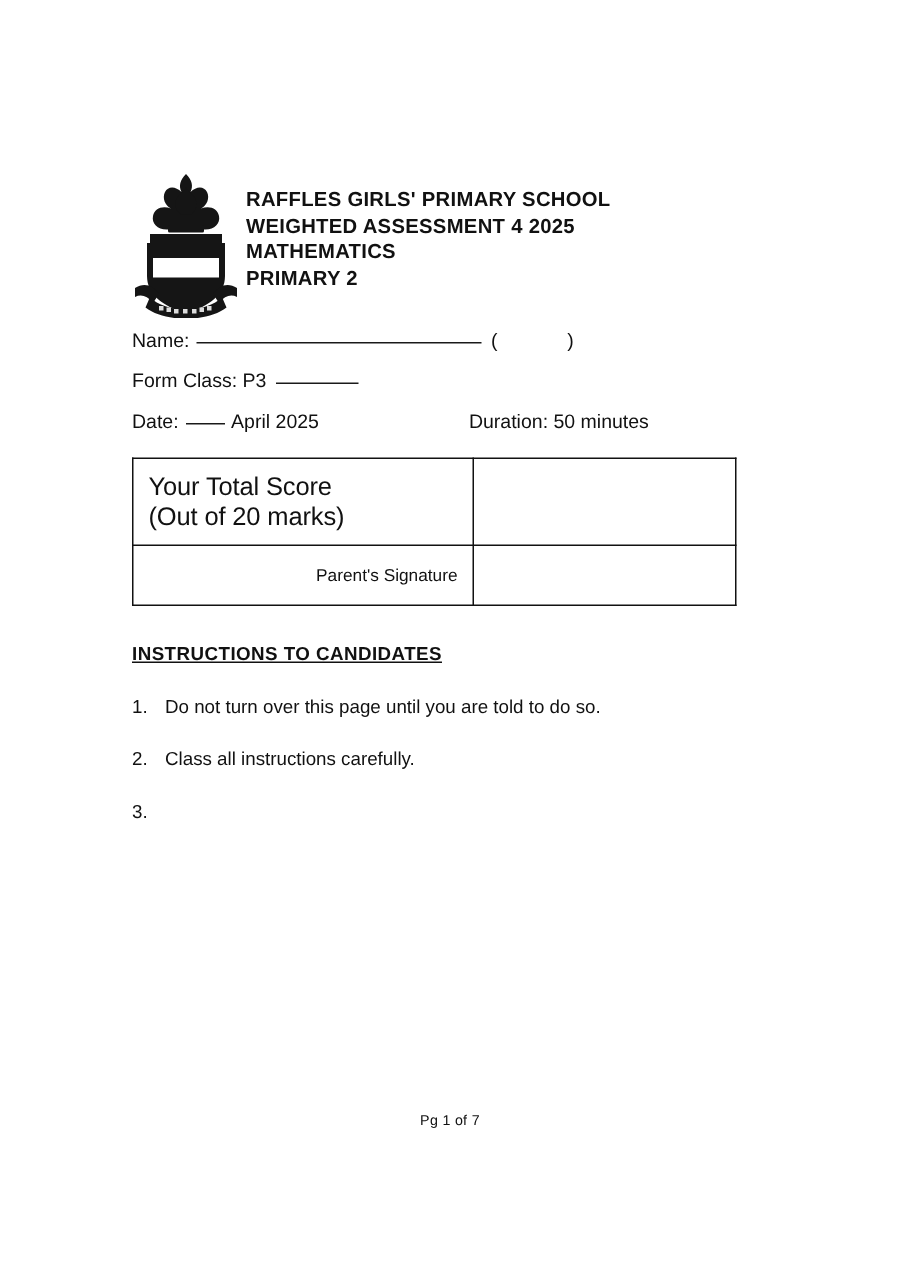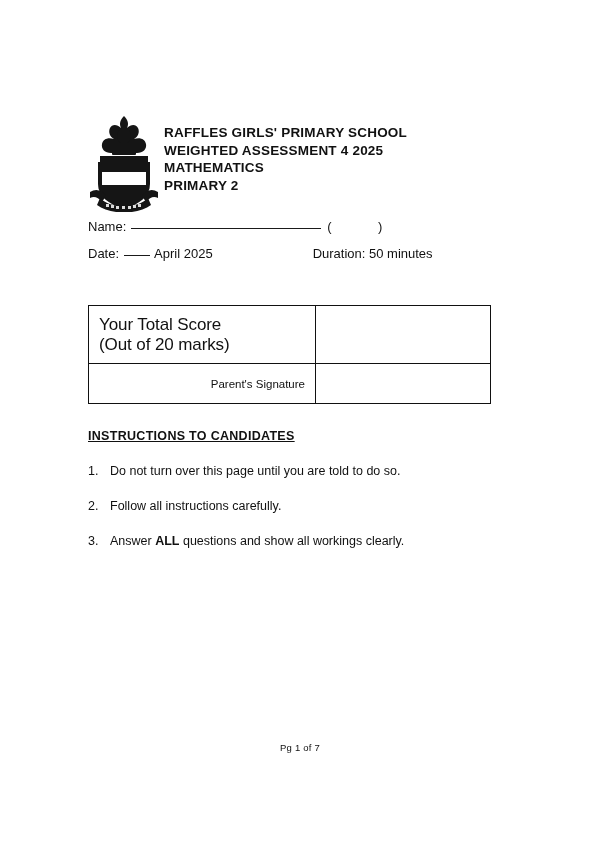--- a/index.html
+++ b/index.html
@@ -207,20 +207,24 @@
   <div class="fields">
 
     <div class="field-row">
       <span>Name:</span>
       <span class="rule rule-name"></span>
       <span>(</span>
       <span class="paren">&nbsp;&nbsp;&nbsp;&nbsp;</span>
       <span>)</span>
     </div>
 
+    <div class="field-row">
+      <span>Form Class: P3</span>
+      <span class="rule rule-class"></span>
+    </div>
 
     <div class="field-row">
       <span>Date:</span>
       <span class="rule rule-date"></span>
       <span>April 2025</span>
       <span class="duration">Duration: 50 minutes</span>
     </div>
 
   </div>
 
@@ -243,24 +247,23 @@
   <div class="instructions">
     <div class="instructions-heading">INSTRUCTIONS TO CANDIDATES</div>
 
     <div class="instruction-item">
       <span class="instruction-num">1.</span>
       <span class="instruction-text"><span>Do not turn over this page until you are told to do so.</span></span>
     </div>
 
     <div class="instruction-item">
       <span class="instruction-num">2.</span>
-      <span class="instruction-text"><span>Follow all instructions carefully.</span></span>
+      <span class="instruction-text"><span>Class all instructions carefully.</span></span>
     </div>
 
     <div class="instruction-item">
       <span class="instruction-num">3.</span>
-      <span class="instruction-text"><span>Answer </span><b>ALL</b><span> questions and show all workings clearly.</span></span>
     </div>
   </div>
 
   <div class="footer">Pg 1 of 7</div>
 
 </div>
 
 </body></html>

